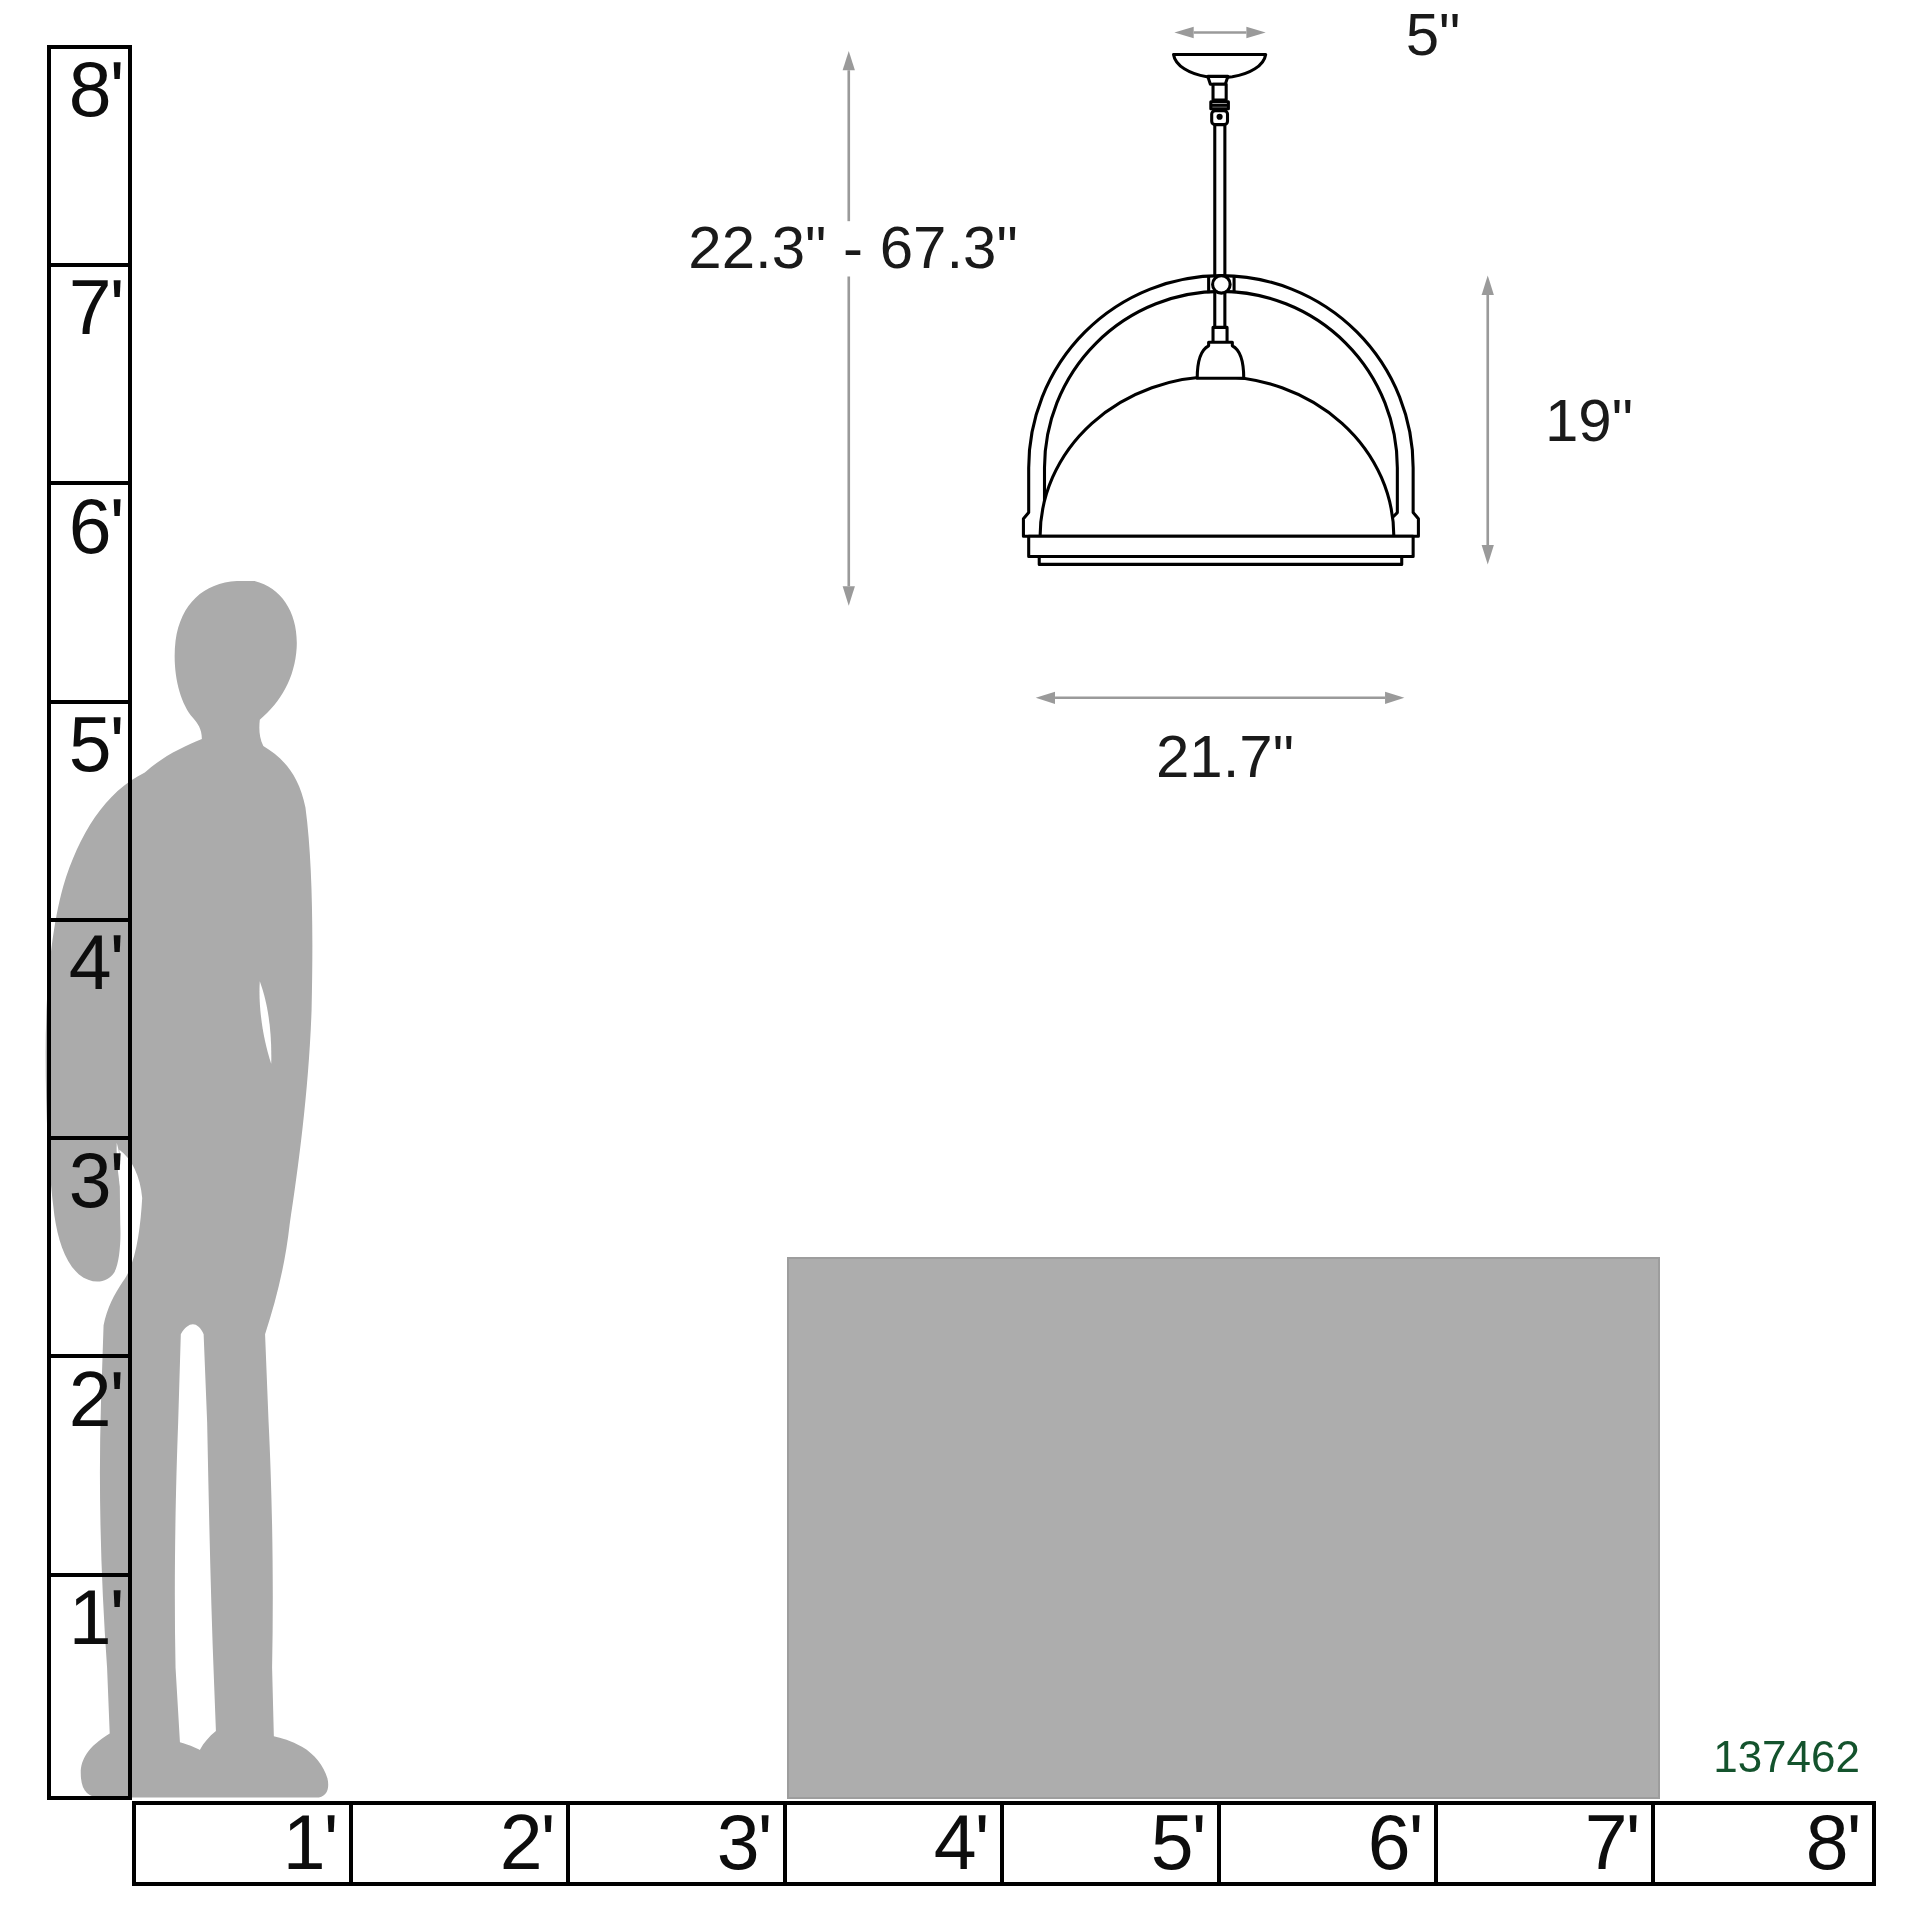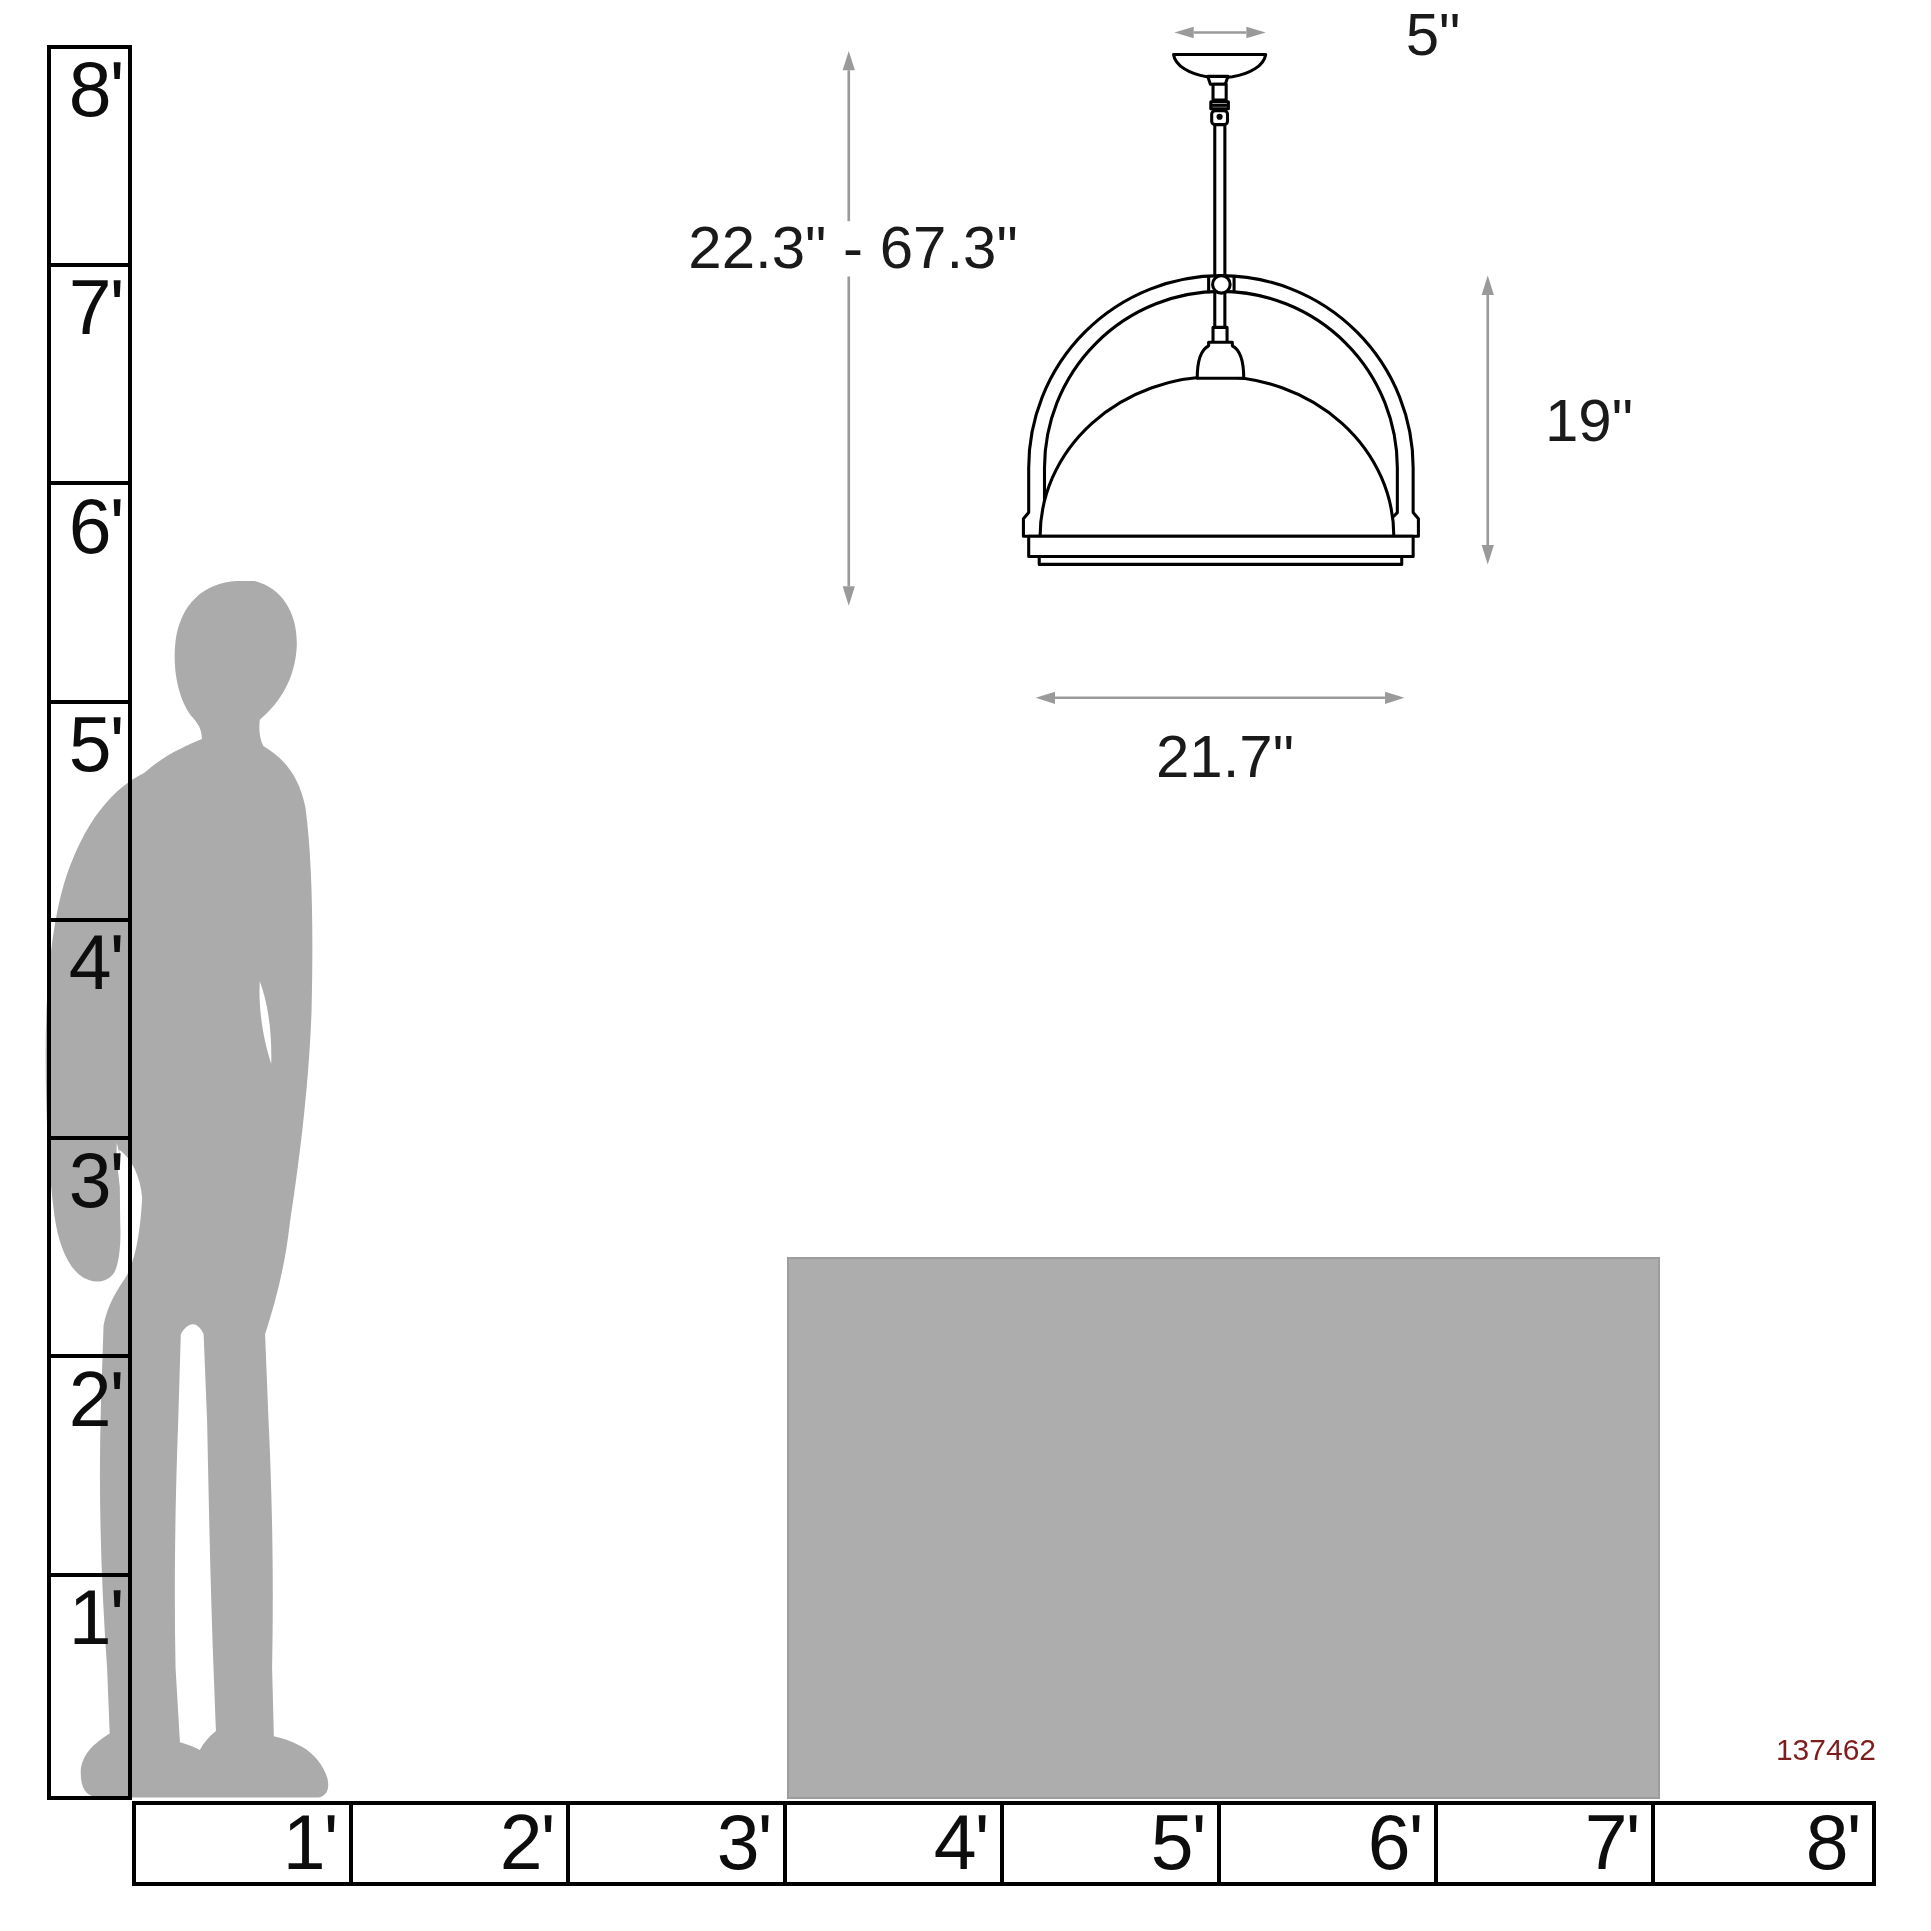--- a/index.html
+++ b/index.html
@@ -34,21 +34,21 @@
   .hcell .ruler-label{
     position:absolute;right:12.3px;top:0;height:76px;line-height:74px;
     font-size:77px;color:#0d0d0d;letter-spacing:-1.8px;
   }
   
   .dim-label{
     position:absolute;transform:translate(-50%,-50%);
     font-size:60px;color:#1a1a1a;white-space:nowrap;line-height:1;
   }
   .product-id{
-    position:absolute;right:55px;top:1735px;font-size:30px;color:#7f1d1d;line-height:1;
+    position:absolute;right:71px;top:1735px;font-size:44px;color:#14532d;line-height:1;
   }
 </style>
 </head>
 <body>
 
 <div id="canvas">
 
   <svg id="artwork" viewBox="0 0 2200 2200">
 
     <g>

